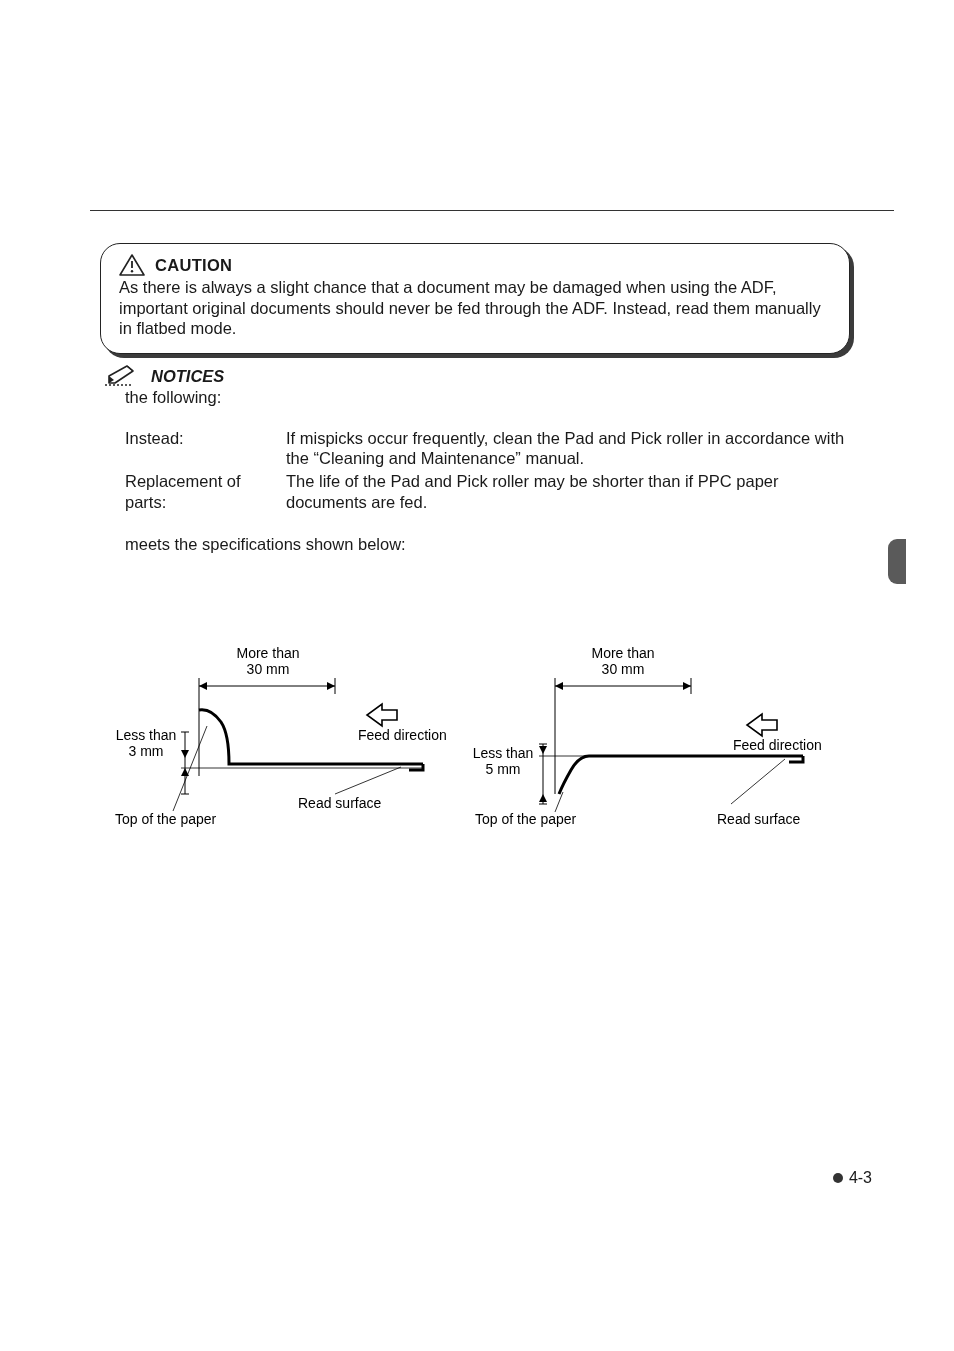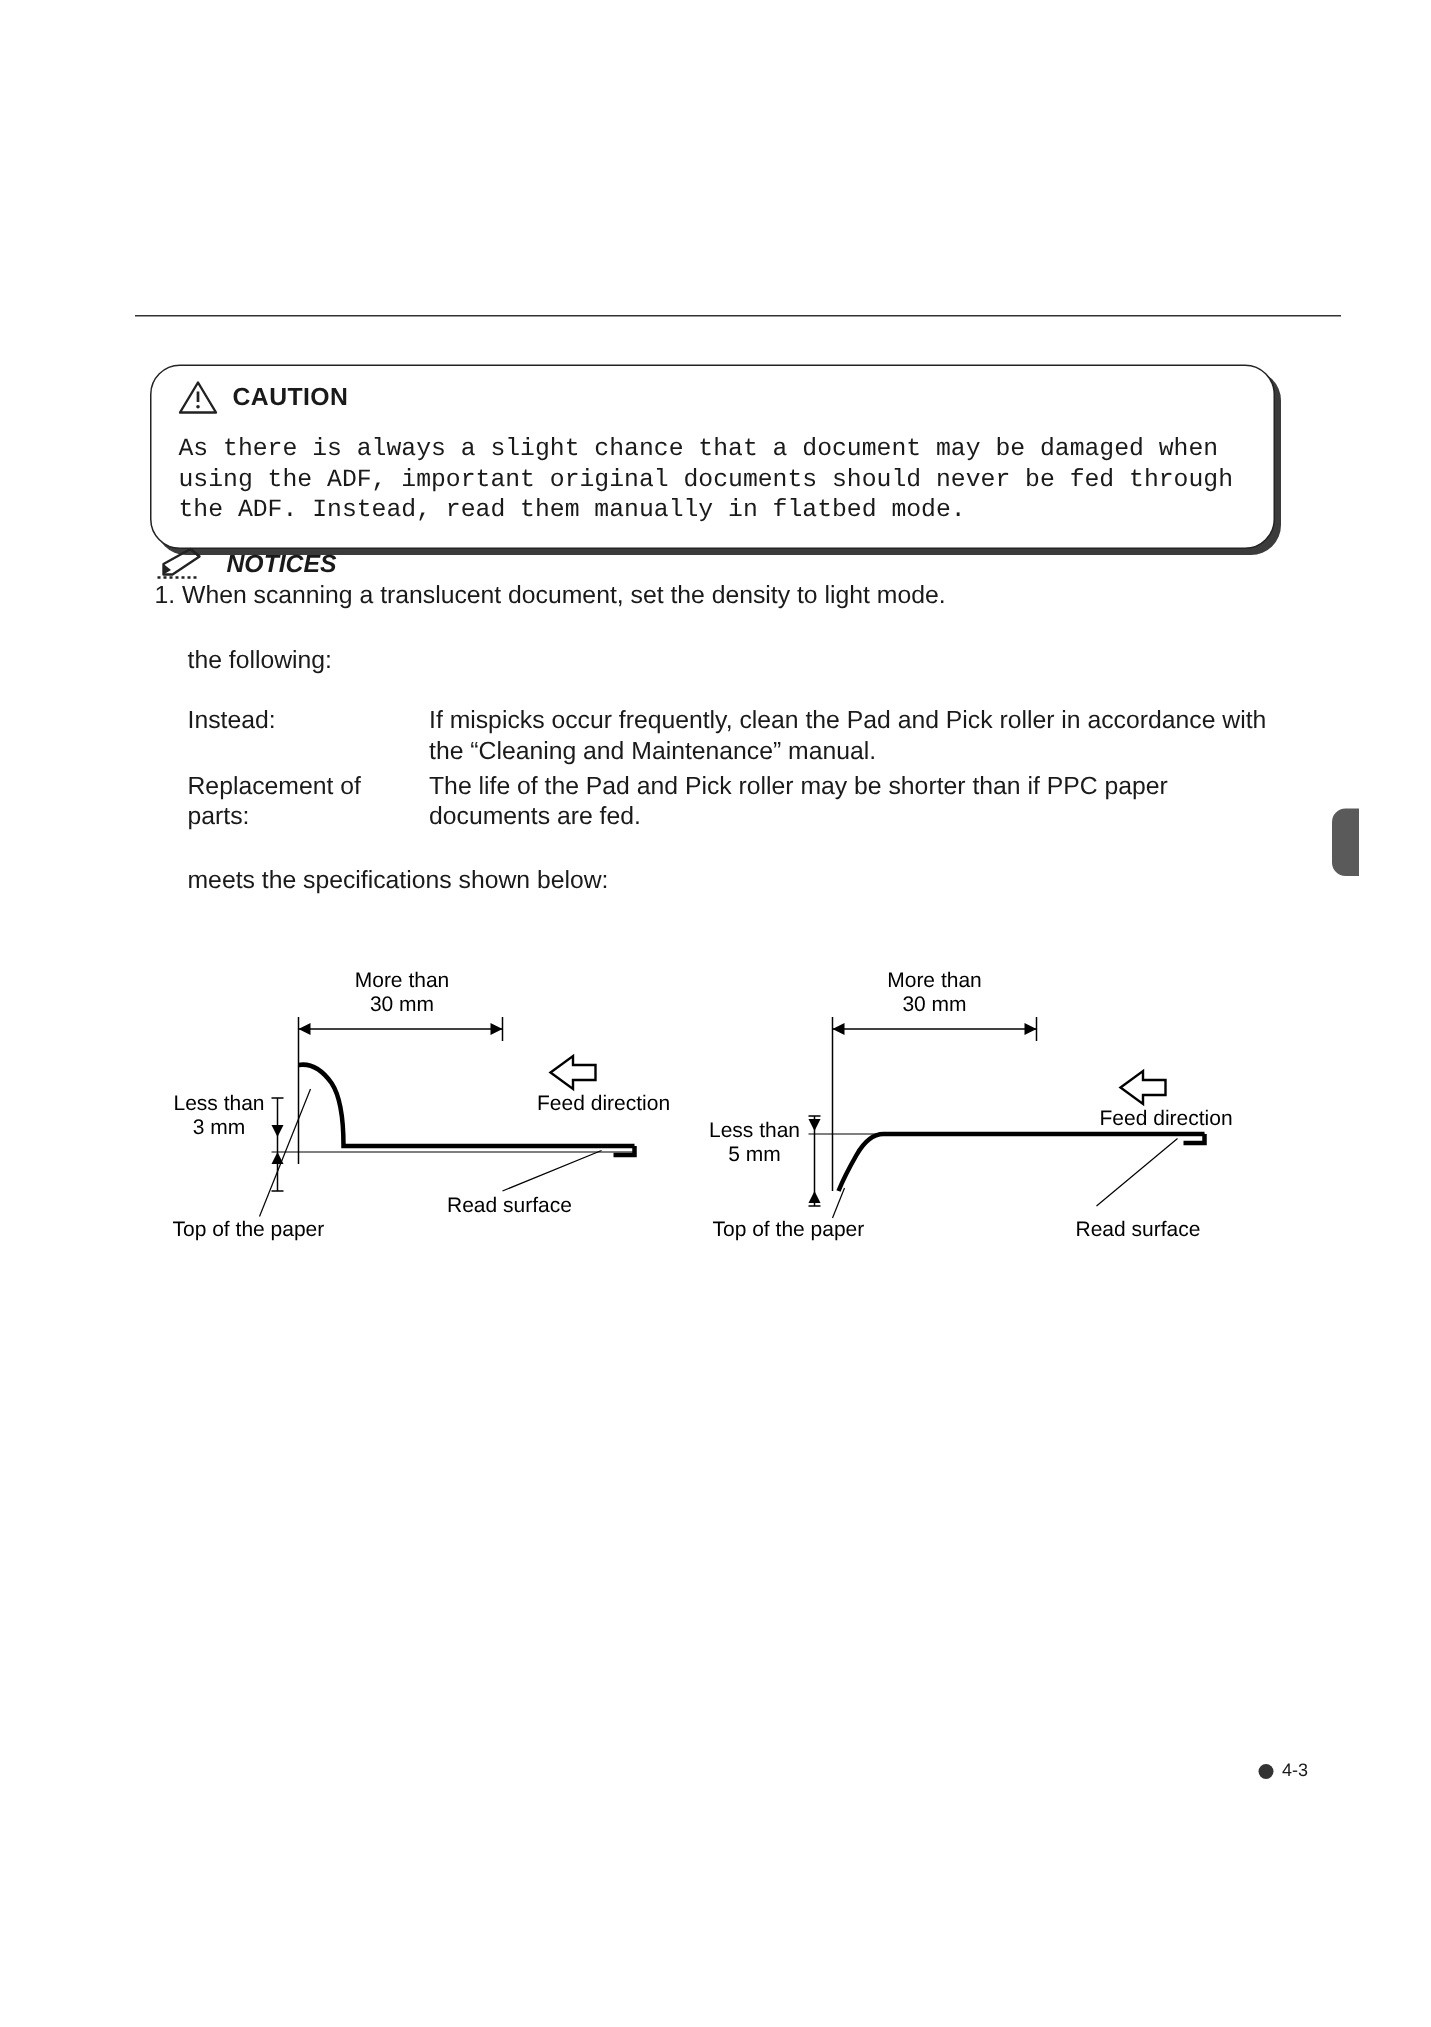--- a/index.html
+++ b/index.html
@@ -53,22 +53,21 @@
     gap: 10px;
   }
   .caution-head svg {
     flex: 0 0 auto;
   }
   .caution-label {
     font-weight: bold;
     letter-spacing: 0.3px;
   }
   .caution-body {
-    margin-top: 13px;
-    font-family: Liberation Mono, monospace;
+    margin-top: 1px;
   }
   .notices-block {
     position: absolute;
     left: 103px;
     top: 363px;
     width: 748px;
   }
   .notices-head {
     display: flex;
     align-items: flex-end;
@@ -106,21 +105,21 @@
   }
   .diag-left { left: 0; width: 360px; }
   .diag-right { left: 360px; width: 390px; }
   .footer {
     position: absolute;
     right: 82px;
     bottom: 80px;
     display: flex;
     align-items: center;
     gap: 6px;
-    font-size: 12px;
+    font-size: 16px;
   }
   .footer .dot {
     width: 10px; height: 10px; border-radius: 50%; background: #333;
     display: inline-block;
   }
   text { font-family: Arial, Helvetica, sans-serif; }
 </style>
 </head>
 <body>
 
@@ -144,23 +143,20 @@
     <div class="notices-head">
       <svg width="40" height="24" viewBox="0 0 40 24">
         <path d="M2 22 L30 22" stroke="#222" stroke-width="1.6" stroke-dasharray="2 2"></path>
         <path d="M6 20 L6 13 L24 3 L30 8 L12 20 Z" fill="none" stroke="#222" stroke-width="1.6" stroke-linejoin="round"></path>
         <path d="M6 20 L6 13 L11 17 Z" fill="#222"></path>
         <path d="M24 3 L30 8" stroke="#222" stroke-width="1.6"></path>
       </svg>
       <span class="notices-label">NOTICES</span>
     </div>
 
-    <div class="note-item">
-      <div class="first-line">1. When scanning a translucent document, set the density to light mode.</div>
-    </div>
 
     <div class="note-item">
       <div class="cont-line">the following:</div>
       <div class="dl">
         <div>Instead:</div>
         <div>If mispicks occur frequently, clean the Pad and Pick roller in accordance with the “Cleaning and Maintenance” manual.</div>
         <div>Replacement of parts:</div>
         <div>The life of the Pad and Pick roller may be shorter than if PPC paper documents are fed.</div>
       </div>
     </div>

